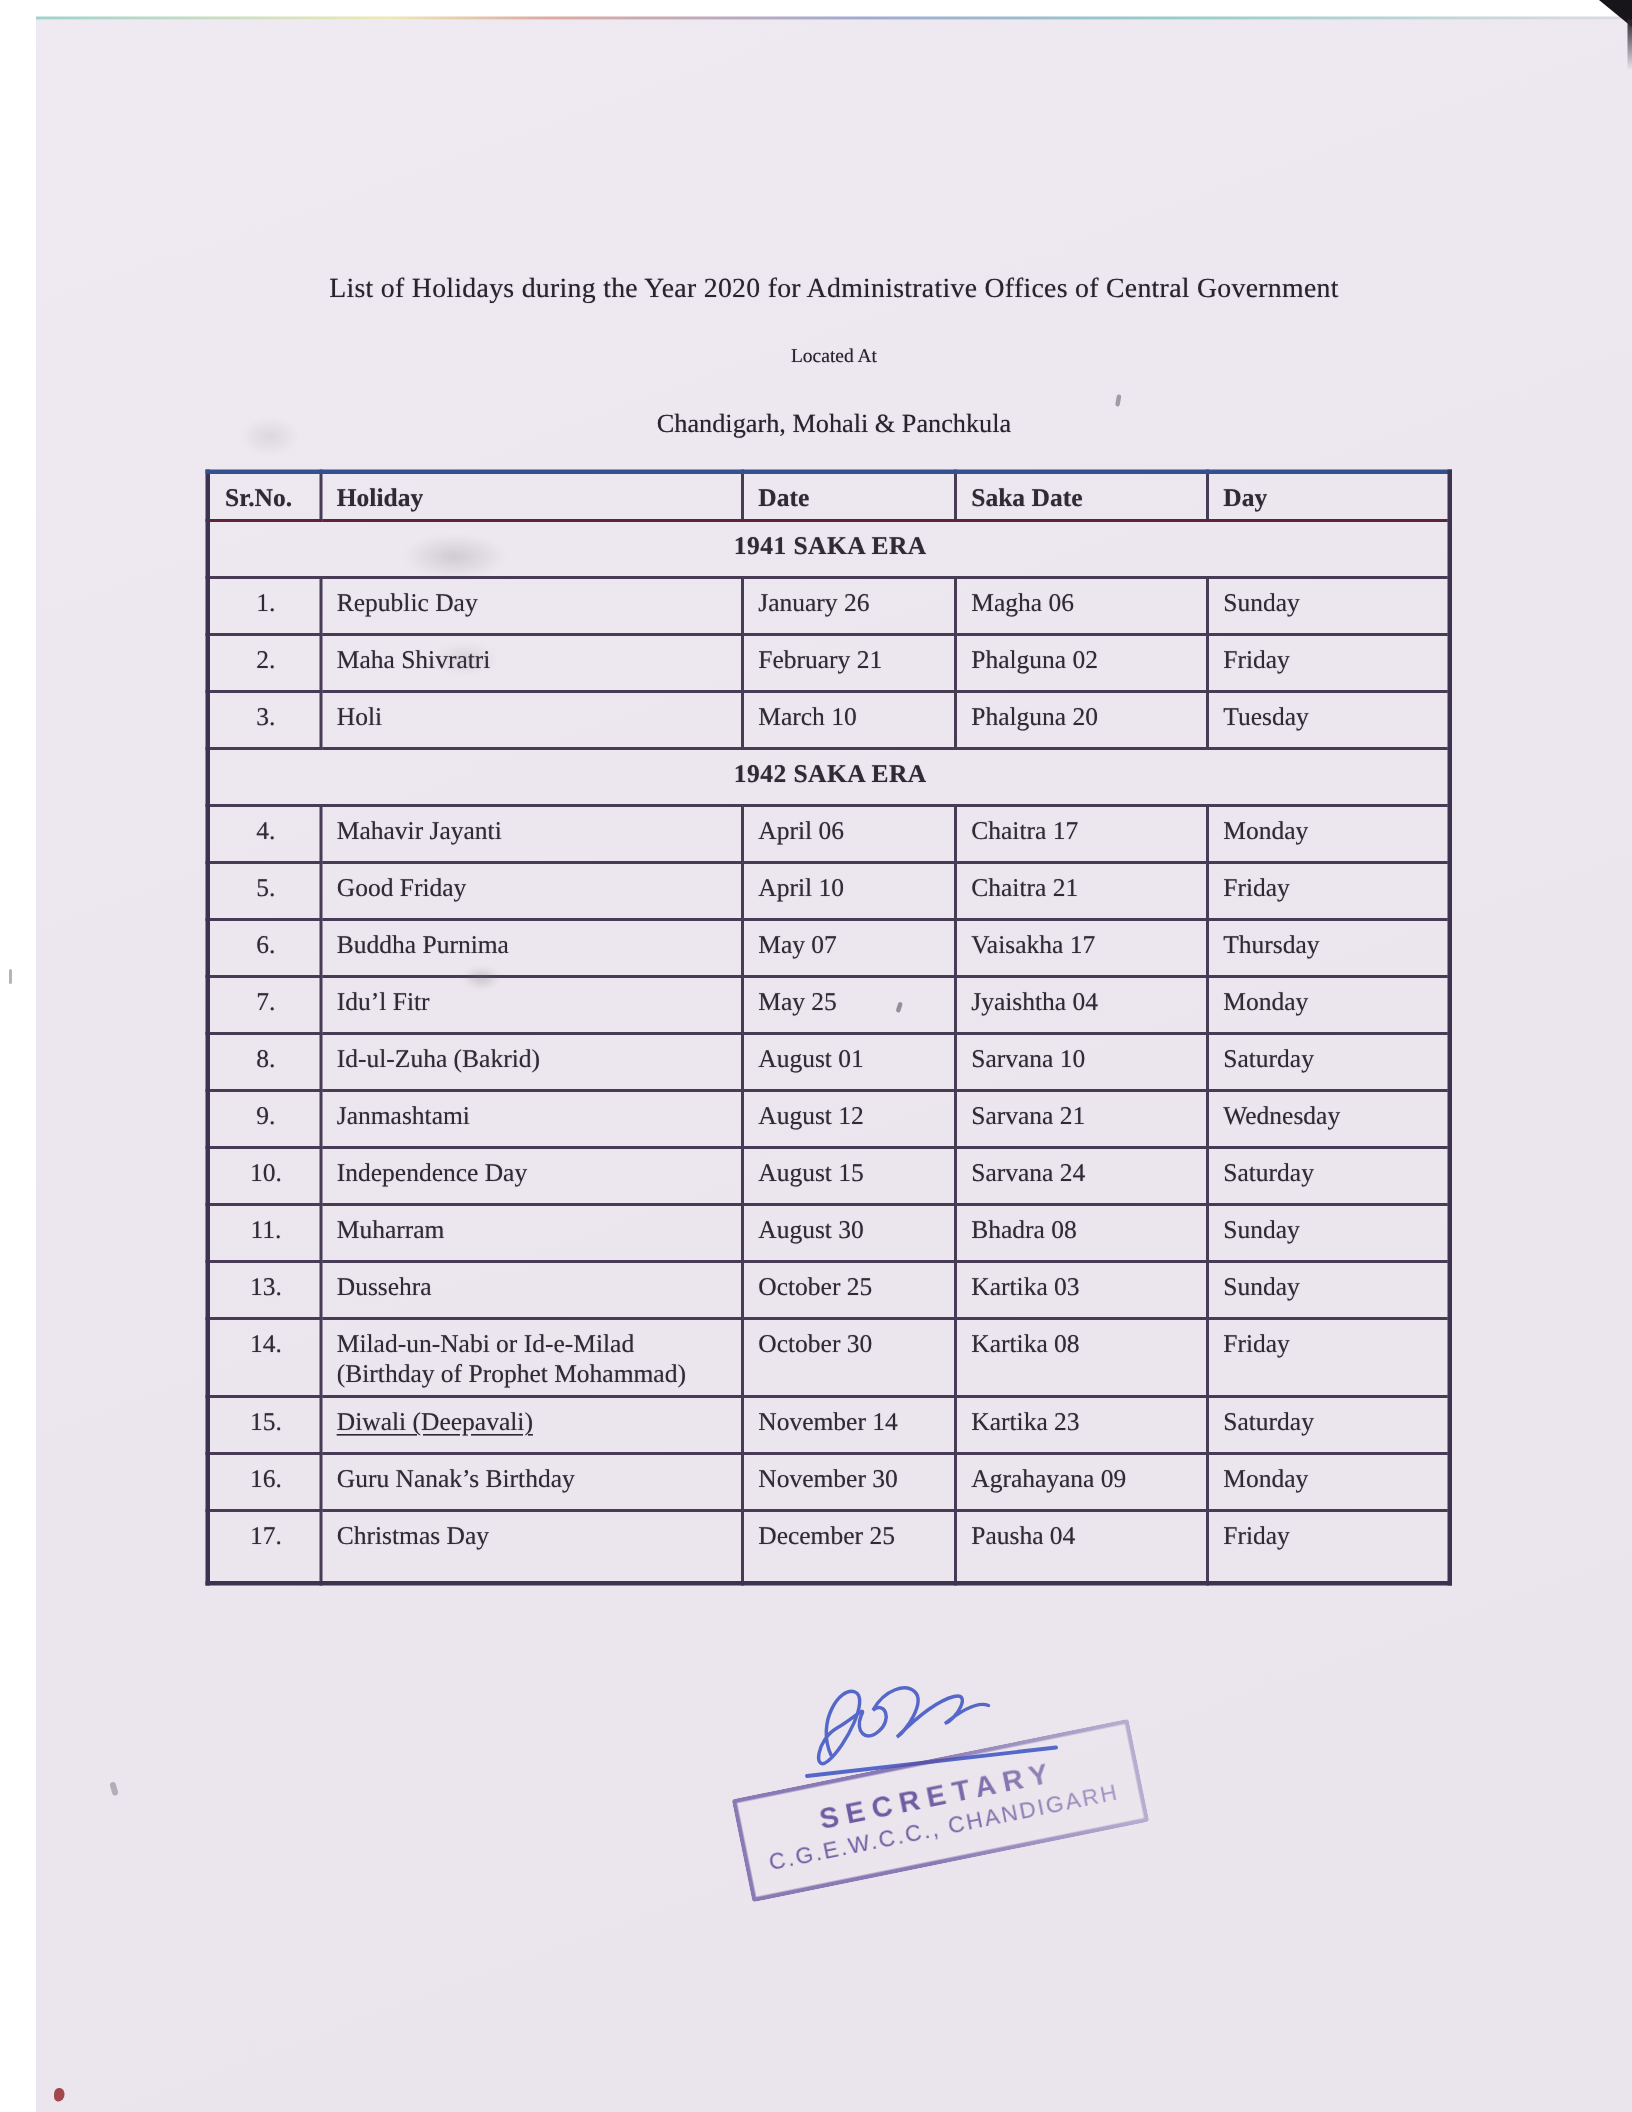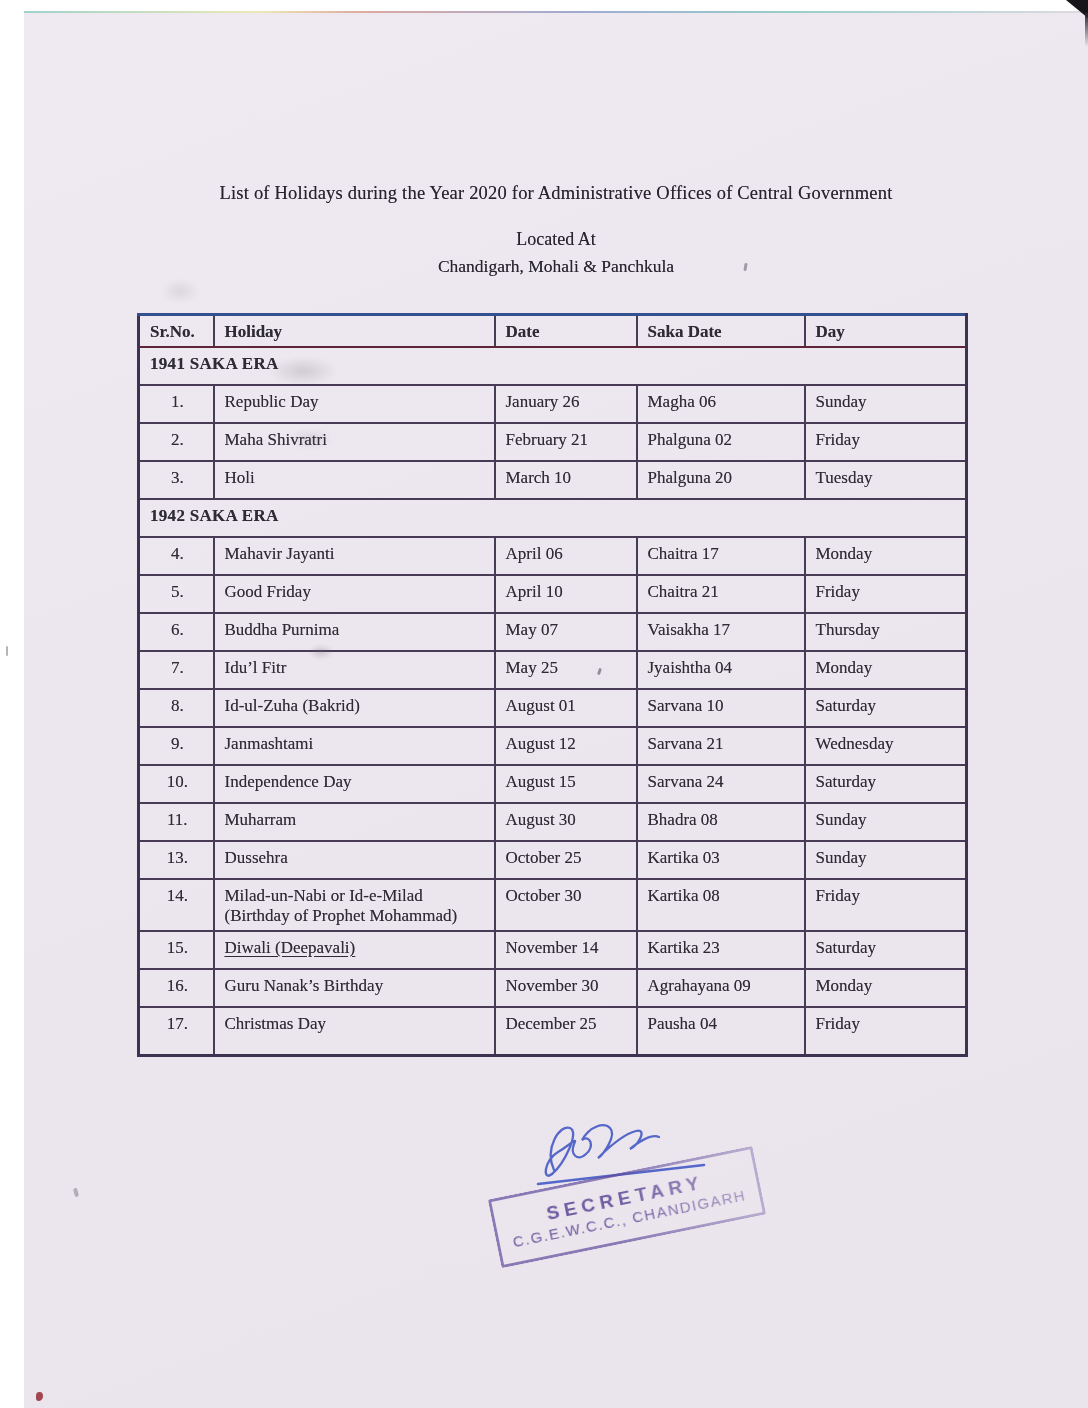--- a/index.html
+++ b/index.html
@@ -28,22 +28,22 @@
   .edge-r{
     position:absolute;right:0;top:13px;width:3px;height:34px;
     background:linear-gradient(180deg,#2a2430,rgba(42,36,48,0));
   }
   .title{
     position:absolute;left:24px;right:0;text-align:center;
     font-weight:normal;color:#27242e;margin:0;
     text-shadow:0 0 .6px rgba(40,38,50,.55);
   }
   .t1{top:183px;font-size:18.5px;letter-spacing:.2px;}
-  .t2{top:229px;font-size:18px;}
-  .t3{top:256px;font-size:17.5px;}
+  .t2{top:229px;font-size:13px;}
+  .t3{top:272px;font-size:17.5px;}
 
   table.holidays{
     position:absolute;left:137px;top:313px;width:828px;
     border-collapse:collapse;table-layout:fixed;
     font-size:17px;color:#2e2b35;
     border:3px solid #3c3350;
     border-top-color:#33508f;
   }
   .holidays th,.holidays td{
     border:2px solid #473b56;
@@ -55,21 +55,21 @@
     overflow:hidden;
   }
   .holidays thead tr{height:24px;}
   .holidays th{font-weight:bold;border-bottom-color:#5e2438;border-top-color:#33508f;}
   .holidays tbody tr{height:38px;}
   .holidays tbody tr:last-child{height:48px;}
   .holidays tbody tr:nth-child(odd) td{border-top-color:#3e4f92;}
   .holidays tbody tr:nth-child(even) td{border-top-color:#573049;}
   .col-sr{text-align:center !important;}
   tr.section-row td{
-    text-align:left;font-weight:bold;letter-spacing:.3px;
+    text-align:center;font-weight:bold;letter-spacing:.3px;
   }
   .u{text-decoration:underline;text-underline-offset:3px;text-align:right;}
 
   .signature{position:absolute;left:520px;top:1112px;}
   .stamp{
     position:absolute;left:492px;top:1172px;width:264px;height:64px;
     transform:rotate(-11.5deg);
     border:3px solid rgba(96,76,156,.72);
     border-radius:2px;
     box-shadow:-3px 4px 0 -1px rgba(96,76,156,.22);

